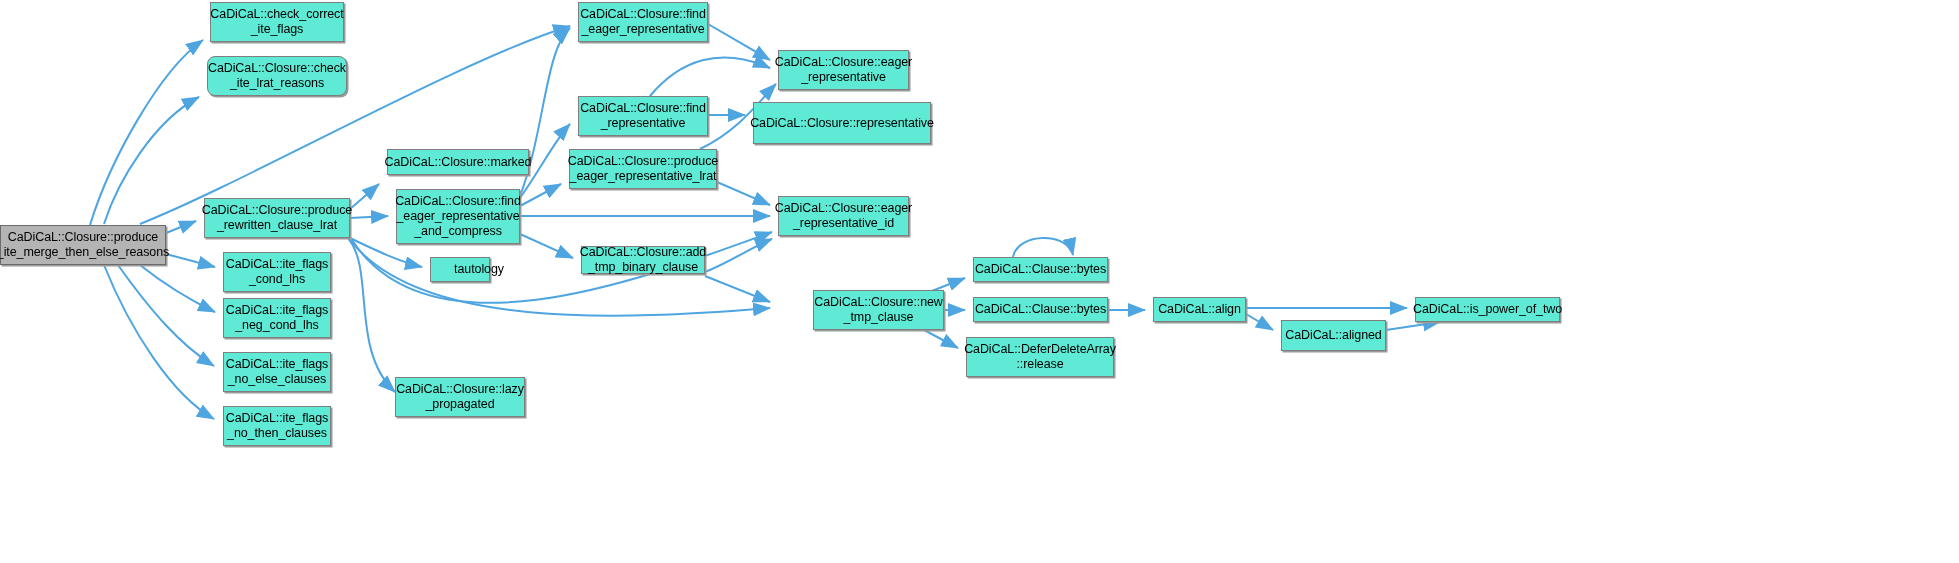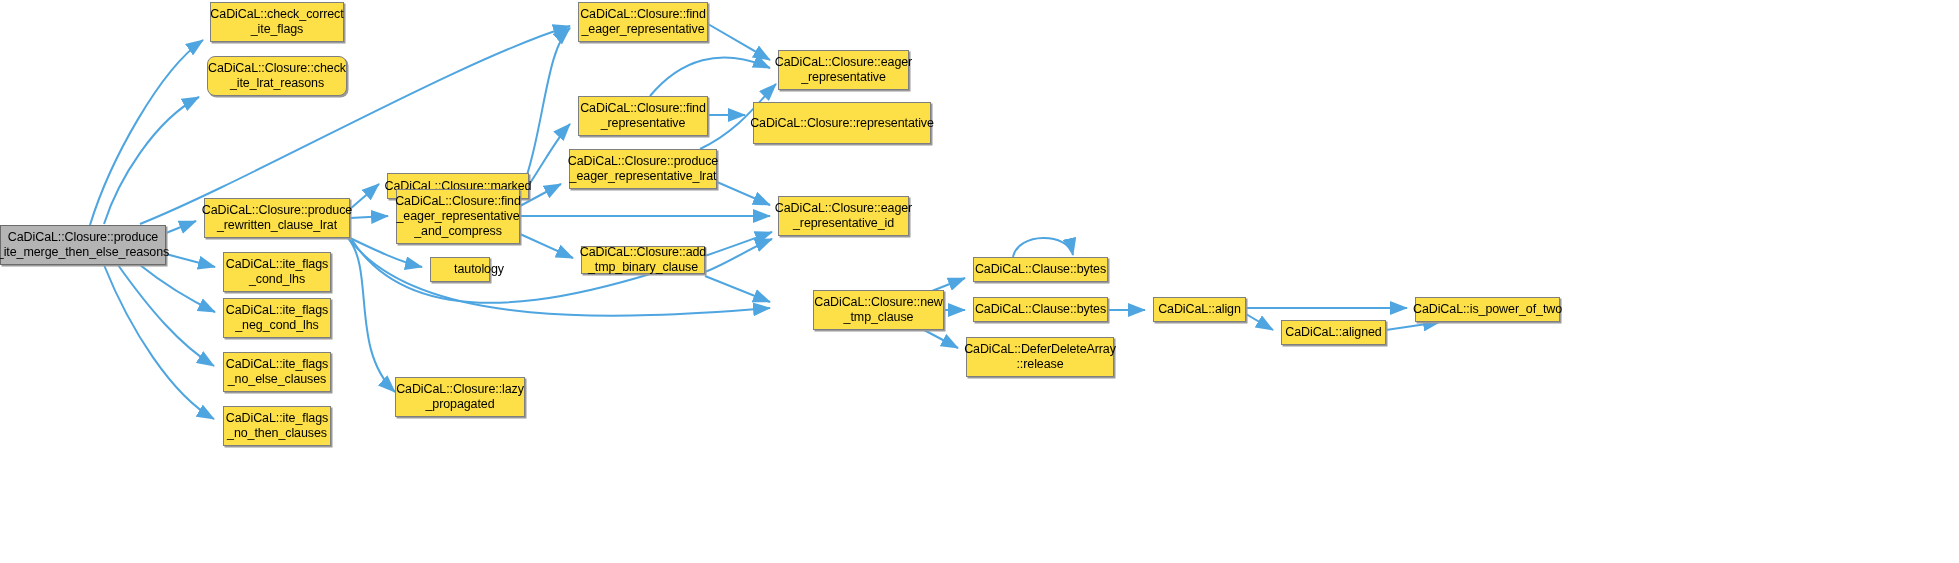--- a/index.html
+++ b/index.html
@@ -1,20 +1,20 @@
 <!DOCTYPE html>
 <html><head>
 <meta charset="utf-8">
 <title>Call Graph</title>
 <style>
   html,body{margin:0;padding:0;background:#ffffff;}
   body{font-family:"Liberation Sans","DejaVu Sans",sans-serif;}
   #graph{position:relative;width:1959px;height:563px;background:#ffffff;overflow:hidden;}
   #edges{position:absolute;left:0;top:0;width:1959px;height:563px;pointer-events:none;}
-  .node{position:absolute;box-sizing:border-box;background:#fde047;border:1px solid #7f7f7f;
+  .node{position:absolute;box-sizing:border-box;background:#5eead4;border:1px solid #7f7f7f;
         display:flex;align-items:center;justify-content:center;text-align:center;
         font-size:12.5px;line-height:15px;color:#000000;
         box-shadow:1.5px 1.5px 0 0 #9a9a9a;letter-spacing:-0.1px;}
   .node.current{background:#b4b4b4;border-color:#6b6b6b;}
   .node .lbl{display:block;white-space:pre-line;padding:0 4px;}
 </style>
 </head>
 <body>
 
 <div id="graph">
@@ -87,21 +87,21 @@
 _neg_cond_lhs</span>
       </div>
       <div class="node" style="left: 223px; top: 352px; width: 108px; height: 40px;">
         <span class="lbl">CaDiCaL::ite_flags
 _no_else_clauses</span>
       </div>
       <div class="node" style="left: 223px; top: 406px; width: 108px; height: 40px;">
         <span class="lbl">CaDiCaL::ite_flags
 _no_then_clauses</span>
       </div>
-      <div class="node" style="left: 387px; top: 149px; width: 142px; height: 26px; margin-top: 24px;">
+      <div class="node" style="left: 387px; top: 149px; width: 142px; height: 26px;">
         <span class="lbl">CaDiCaL::Closure::marked</span>
       </div>
       <div class="node" style="left: 396px; top: 189px; width: 124px; height: 55px;">
         <span class="lbl">CaDiCaL::Closure::find
 _eager_representative
 _and_compress</span>
       </div>
       <div class="node" style="left: 430px; top: 257px; width: 60px; height: 25px; padding-left: 38px;">
         <span class="lbl">tautology</span>
       </div>
@@ -146,20 +146,20 @@
       <div class="node" style="left: 973px; top: 297px; width: 135px; height: 25px;">
         <span class="lbl">CaDiCaL::Clause::bytes</span>
       </div>
       <div class="node" style="left: 966px; top: 337px; width: 148px; height: 40px;">
         <span class="lbl">CaDiCaL::DeferDeleteArray
 ::release</span>
       </div>
       <div class="node" style="left: 1153px; top: 297px; width: 93px; height: 25px; text-align: center;">
         <span class="lbl">CaDiCaL::align</span>
       </div>
-      <div class="node" style="left: 1281px; top: 320px; width: 105px; height: 25px;">
+      <div class="node" style="left: 1281px; top: 320px; width: 105px; height: 31px;">
         <span class="lbl">CaDiCaL::aligned</span>
       </div>
       <div class="node" style="left: 1415px; top: 297px; width: 145px; height: 25px;">
         <span class="lbl">CaDiCaL::is_power_of_two</span>
       </div>
     </div>
 </div>
 
 </body></html>

